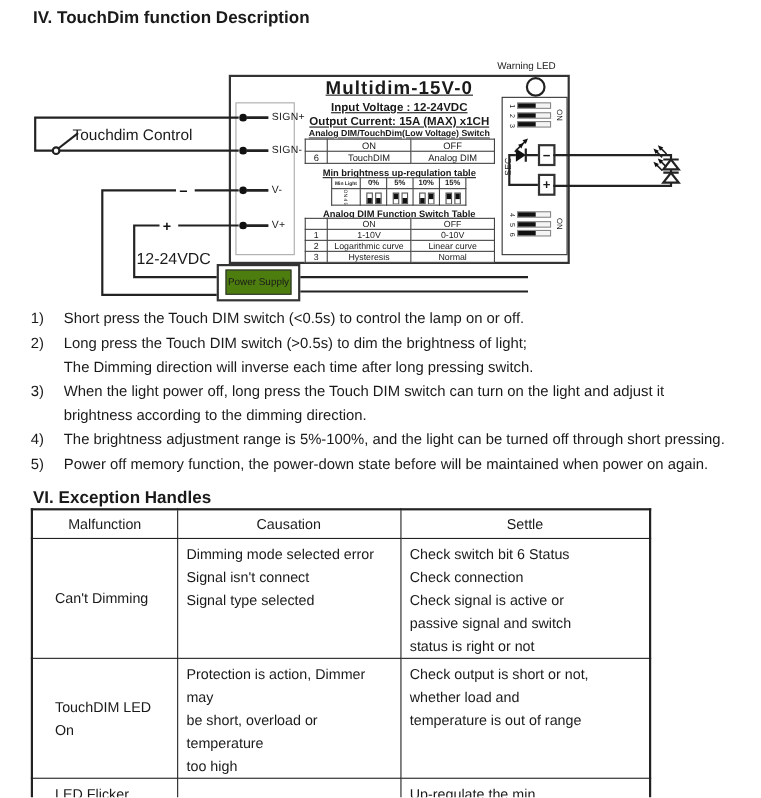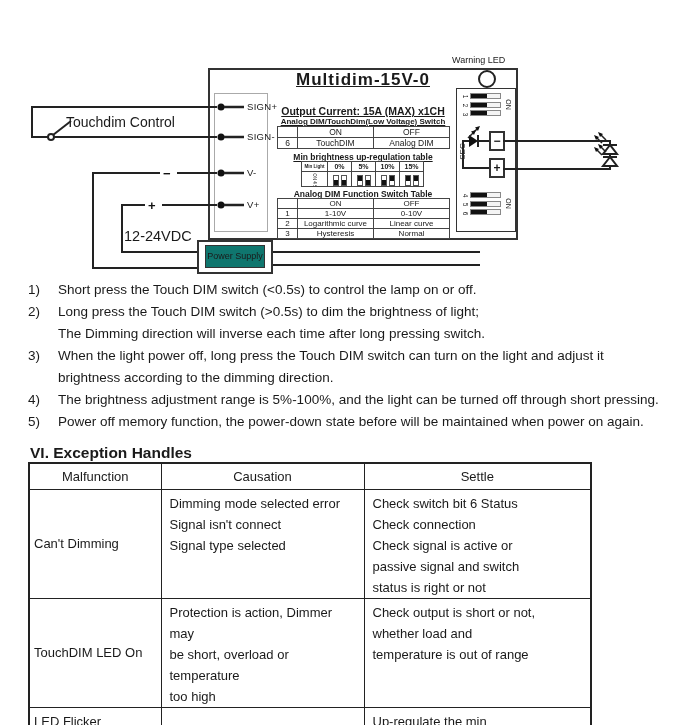--- a/index.html
+++ b/index.html
@@ -54,40 +54,42 @@
   .notes { position:absolute; left:28px; top:279px; width:662px; font-size:13.5px; }
   .note { display:flex; line-height:22px; }
   .nnum { width:30px; flex:none; }
   .ntext { flex:1; white-space:pre-line; }
 
   
   .exc { position:absolute; border-collapse:collapse; border:2px solid #222; font-size:13px; table-layout:fixed; background:#fff; }
   .exc th, .exc td { border:1.5px solid #222; font-weight:normal; }
   .exc th { text-align:center; height:26px; }
   .exc td { vertical-align:top; padding:3px 8px 0 8px; line-height:21px; white-space:pre-line; }
-  .exc td.mal { padding-left:4px; }
+  .exc td.mal { padding-left:20px; }
   .exc tr.mid td.mal { vertical-align:middle; padding-top:0; }
 </style>
 </head>
 <body>
 
 <div class="page">
 
+  <div class="abs h1" style="left:30px; top:8px;">IV. TouchDim function Description</div>
 
   <div class="diagram">
 
     <div class="box" style="left:208px; top:13px; width:310px; height:172px;"></div>
 
     <div class="abs" style="left:214px; top:38px; width:54px; height:139px; border:1px solid #aaa;"></div>
     <div class="term-label" style="left:247px; top:46px;">SIGN+</div>
     <div class="term-label" style="left:247px; top:76px;">SIGN-</div>
     <div class="term-label" style="left:247px; top:112px;">V-</div>
     <div class="term-label" style="left:247px; top:144px;">V+</div>
 
     <div class="devtxt b" style="top:15px; font-size:17px; letter-spacing:1px;">Multidim-15V-0</div>
+    <div class="devtxt b" style="top:37px; font-size:10.5px;">Input Voltage : 12-24VDC</div>
     <div class="devtxt b" style="top:50px; font-size:10.5px;">Output Current: 15A (MAX) x1CH</div>
     <div class="devtxt b" style="top:62px; font-size:8px;">Analog DIM/TouchDim(Low Voltage) Switch Table</div>
 
     <table class="dtbl st" style="left:277px; top:71px; width:172px;">
       <colgroup>
           <col style="width:20px">
           <col style="width:76px">
           <col style="width:76px">
         </colgroup>
       <tbody>
@@ -244,21 +246,21 @@
             <i></i>
           </div>
       </div>
       <span class="onlab">ON</span>
     </div>
 
     <div class="abs" style="left:66px; top:59px; font-size:14px;">Touchdim Control</div>
     <div class="abs" style="left:124px; top:173px; font-size:14.5px;">12-24VDC</div>
 
     <div class="box" style="left:197px; top:185px; width:76px; height:34px;"></div>
-    <div class="abs ctr" style="left:205px; top:190px; width:60px; height:23px; border:1.5px solid #333; font-size:9px; line-height:20px; background:#0f766e;">Power Supply</div>
+    <div class="abs ctr" style="left:205px; top:190px; width:60px; height:23px; border:1.5px solid #333; font-size:9px; line-height:20px; background:#4d7c0f;">Power Supply</div>
 
     <svg width="692" height="228" viewBox="0 0 692 228">
 
       <g>
         <circle class="fillb" cx="221" cy="52" r="3.5"></circle>
           <path class="wire25" d="M224 52 H244"></path>
         <circle class="fillb" cx="221" cy="82" r="3.5"></circle>
           <path class="wire25" d="M224 82 H244"></path>
         <circle class="fillb" cx="221" cy="118" r="3.5"></circle>
           <path class="wire25" d="M224 118 H244"></path>

